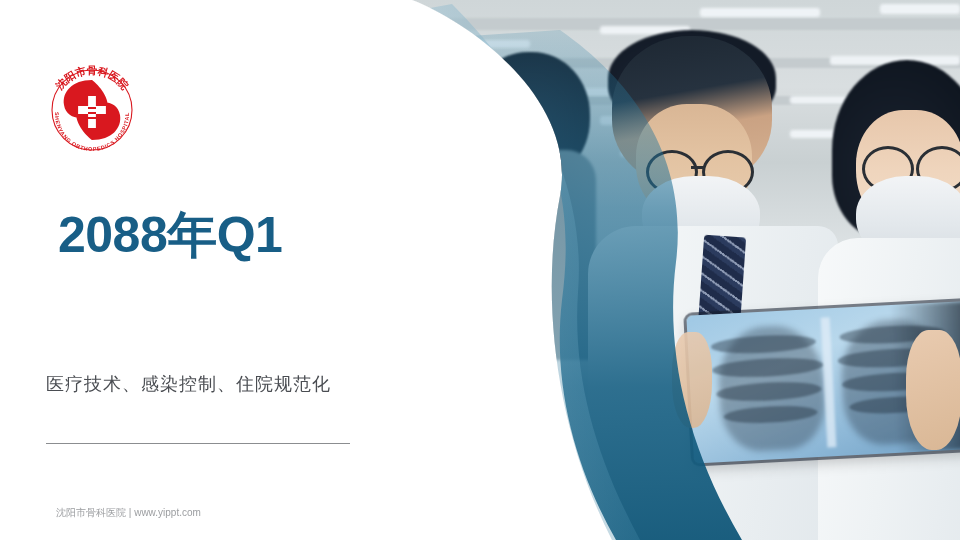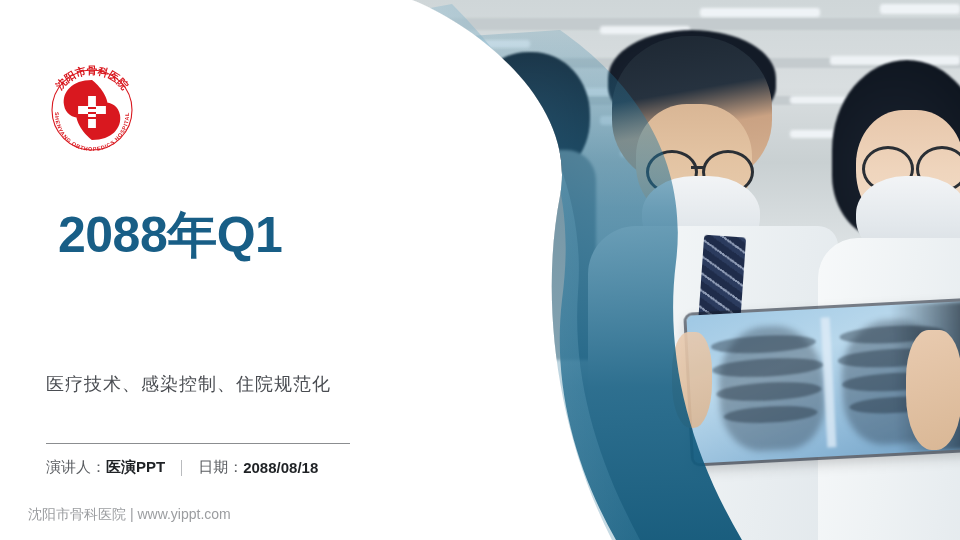--- a/index.html
+++ b/index.html
@@ -121,21 +121,21 @@
   .rule{
     position:absolute;left:46px;top:443px;width:304px;height:1px;background:#8b8d90;
   }
   .meta{
     position:absolute;left:46px;top:458px;font-size:15px;color:#5a5d61;white-space:nowrap;
     display:flex;align-items:center;
   }
   .meta b{color:#1f2225;font-weight:bold;}
   .meta .sep{display:inline-block;width:1px;height:16px;background:#b9bbbe;margin:0 16px;}
   .footer{
-    position:absolute;left:28px;top:506px;font-size:14px;color:#9b9da0;white-space:nowrap;
+    position:absolute;left:56px;top:506px;font-size:10px;color:#9b9da0;white-space:nowrap;
   }
 </style>
 </head>
 <body>
 
 <div class="slide">
 
   <div class="photo-panel">
     <div class="photo">
 
@@ -247,23 +247,16 @@
     </svg>
 
     <div class="title-block">
       <div class="title-line1">2088年Q1</div>
     </div>
 
     <div class="subtitle">医疗技术、感染控制、住院规范化</div>
 
     <div class="rule"></div>
 
-    <div class="meta">
-      <span>演讲人：</span>
-        <b>医演PPT</b>
-      <span class="sep"></span>
-      <span>日期：</span>
-        <b>2088/08/18</b>
-    </div>
 
     <div class="footer">沈阳市骨科医院 | www.yippt.com</div>
   </div>
 </div>
 
 </body></html>

